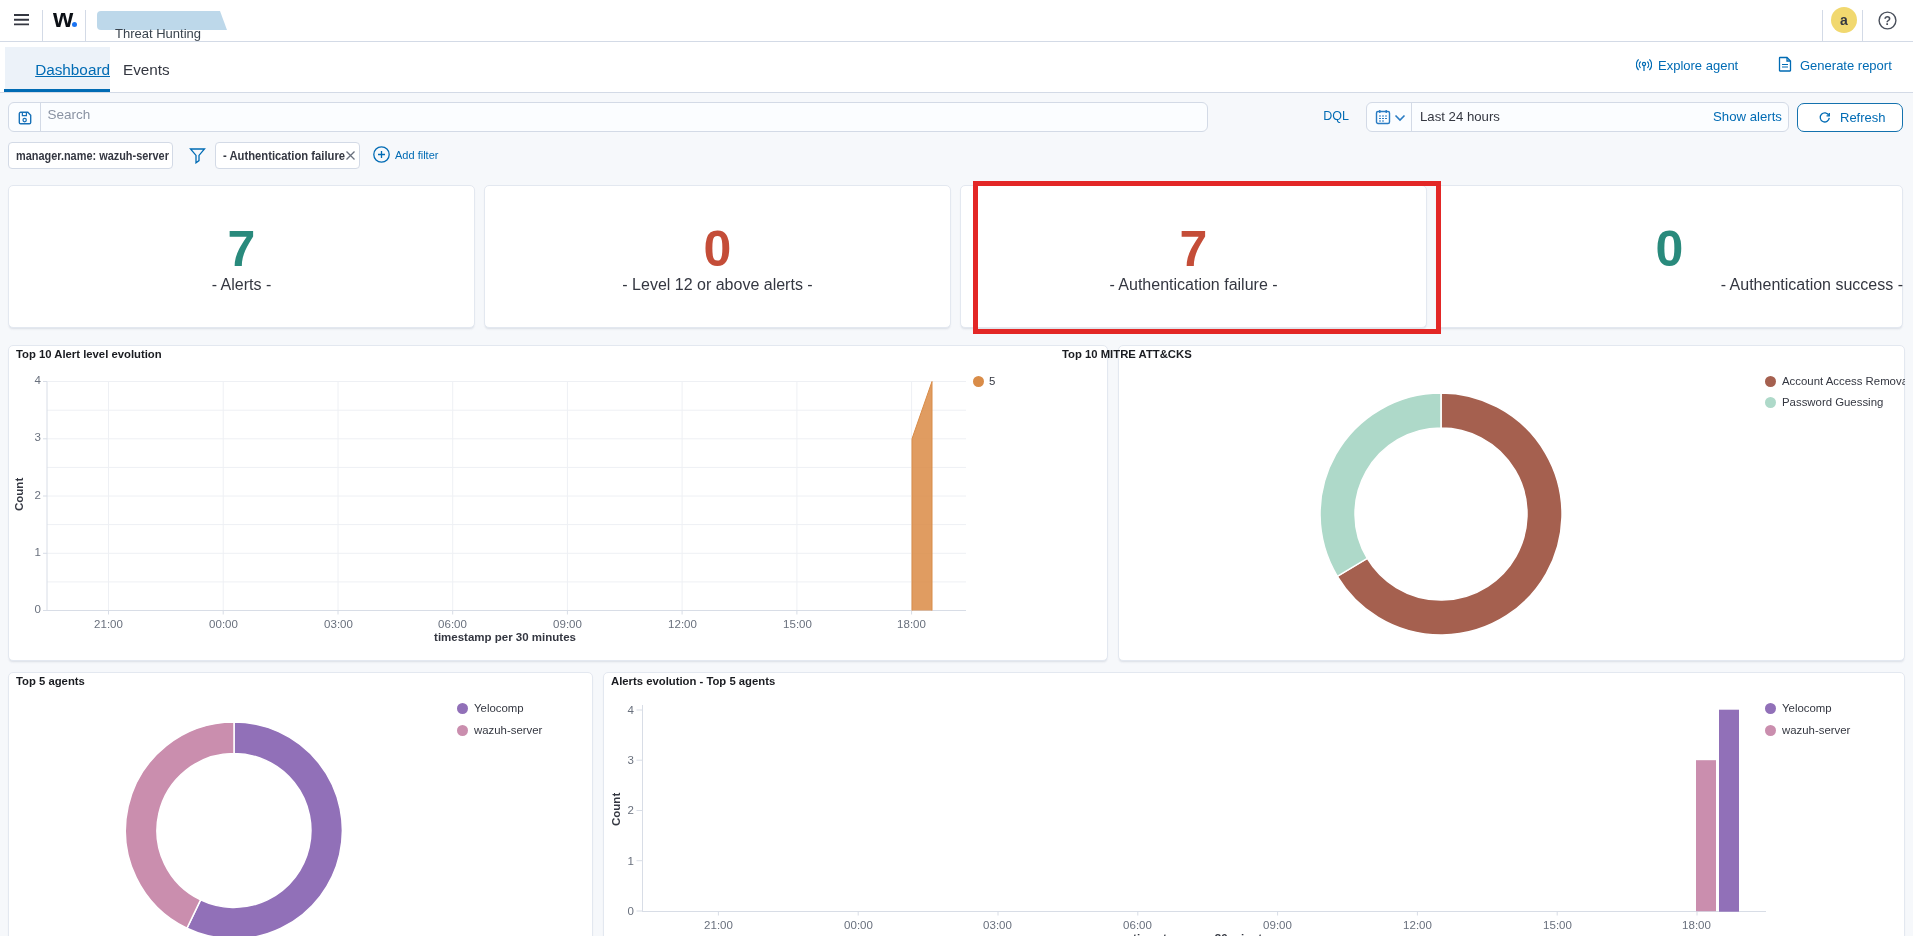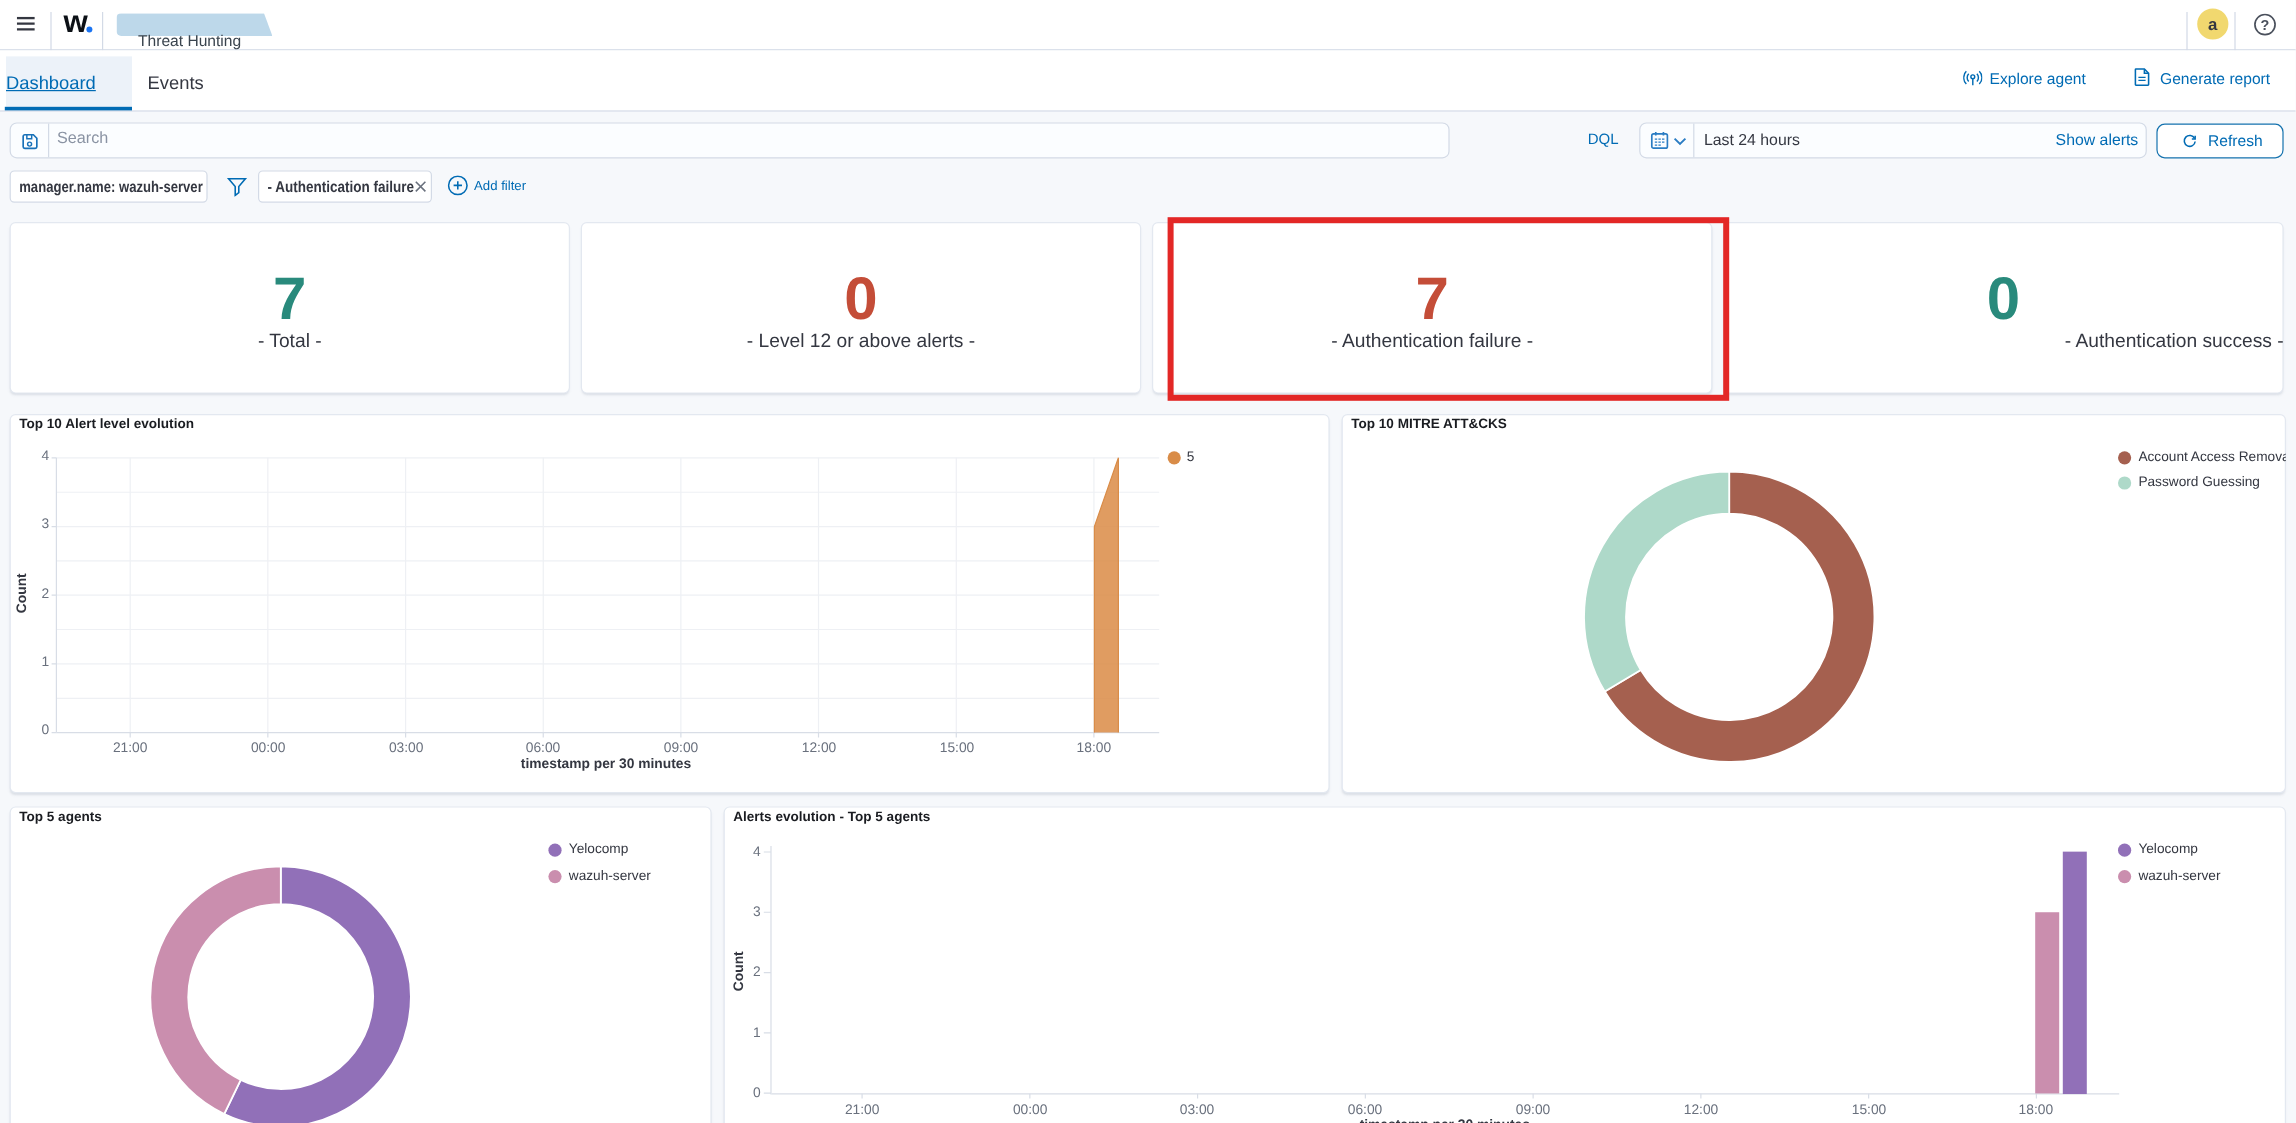--- a/index.html
+++ b/index.html
@@ -32,21 +32,21 @@
   <div class="abs" style="left:1831px;top:7px;width:26px;height:26px;border-radius:50%;background:#f1d86f;text-align:center;line-height:26px;font-size:14px;font-weight:700;color:#343741;">a</div>
   <div class="abs" style="left:1862px;top:10px;width:1px;height:32px;background:#d3dae6;"></div>
   <svg class="abs" style="left:1878px;top:11px;" width="19" height="19" viewBox="0 0 19 19">
     <circle cx="9.5" cy="9.5" r="8.4" fill="none" stroke="#4a505c" stroke-width="1.4"></circle>
     <text x="9.5" y="13.7" font-size="12" font-weight="700" fill="#4a505c" text-anchor="middle" font-family="Liberation Sans">?</text>
   </svg>
 </div>
 
 <div class="abs" style="left:0;top:42px;width:1913px;height:51px;background:#fff;border-bottom:1px solid #d3dae6;">
   <div class="abs" style="left:5px;top:5px;width:105px;height:42px;background:#ecf2f9;"></div>
-  <div class="abs" style="left:5px;top:0;width:105px;height:46px;text-align:left;line-height:56px;font-size:15.3px;color:#006bb4;text-decoration:underline;">Dashboard</div>
+  <div class="abs" style="left:5px;top:0;width:105px;height:46px;text-align:right;line-height:56px;font-size:15.3px;color:#006bb4;text-decoration:underline;">Dashboard</div>
   <div class="abs" style="left:4px;top:47px;width:106px;height:3px;background:#006bb4;"></div>
   <div class="abs" style="left:123px;top:0;height:46px;line-height:56px;font-size:15.3px;color:#343741;">Events</div>
 
   <svg class="abs" style="left:1636px;top:15px;" width="16" height="16" viewBox="0 0 16 16">
     <g stroke="#006bb4" stroke-width="1.2" fill="none">
       <path d="M4.6 4.5a4.6 4.6 0 000 6.4M11.4 4.5a4.6 4.6 0 010 6.4"></path>
       <path d="M2.6 2.4a7.4 7.4 0 000 10.6M13.4 2.4a7.4 7.4 0 010 10.6"></path>
       <path d="M8 8.8v5.2"></path>
     </g>
     <circle cx="8" cy="7" r="1.6" fill="none" stroke="#006bb4" stroke-width="1.2"></circle>
@@ -111,21 +111,21 @@
 <div class="abs" style="left:395px;top:143px;height:24px;line-height:24px;font-size:11px;color:#006bb4;">Add filter</div>
 
 <div class="panel" style="left:8px;top:185px;width:467px;height:143px;"></div>
 <div class="panel" style="left:484px;top:185px;width:467px;height:143px;"></div>
 <div class="panel" style="left:960px;top:185px;width:467px;height:143px;"></div>
 <div class="panel" style="left:1436px;top:185px;width:467px;height:143px;"></div>
 <div class="abs" style="left:8px;top:220px;width:467px;text-align:center;font-size:50px;font-weight:700;color:#298a7c;">7</div>
 <div class="abs" style="left:484px;top:220px;width:467px;text-align:center;font-size:50px;font-weight:700;color:#c44d38;">0</div>
 <div class="abs" style="left:960px;top:220px;width:467px;text-align:center;font-size:50px;font-weight:700;color:#c44d38;">7</div>
 <div class="abs" style="left:1436px;top:220px;width:467px;text-align:center;font-size:50px;font-weight:700;color:#298a7c;">0</div>
-<div class="abs" style="left:8px;top:276px;width:467px;text-align:center;font-size:16px;color:#343741;">- Total -</div>
+<div class="abs" style="left:8px;top:276px;width:467px;text-align:center;font-size:16px;color:#343741;">- Alerts -</div>
 <div class="abs" style="left:484px;top:276px;width:467px;text-align:center;font-size:16px;color:#343741;">- Level 12 or above alerts -</div>
 <div class="abs" style="left:960px;top:276px;width:467px;text-align:center;font-size:16px;color:#343741;">- Authentication failure -</div>
 <div class="abs" style="left:1436px;top:276px;width:467px;text-align:right;font-size:16px;color:#343741;">- Authentication success -</div>
 
 <div class="abs" style="left:973px;top:181px;width:468px;height:153px;border:5px solid #e32726;"></div>
 
 <div class="panel" style="left:8px;top:345px;width:1100px;height:316px;"></div>
 <div class="ptitle" style="left:16px;top:348px;">Top 10 Alert level evolution</div>
 <svg class="abs" style="left:8px;top:345px;" width="1095" height="316" viewBox="0 0 1095 316">
 
@@ -170,21 +170,21 @@
 <div class="axlab" style="left:425px;top:618px;width:55px;text-align:center;">06:00</div>
 <div class="axlab" style="left:540px;top:618px;width:55px;text-align:center;">09:00</div>
 <div class="axlab" style="left:655px;top:618px;width:55px;text-align:center;">12:00</div>
 <div class="axlab" style="left:770px;top:618px;width:55px;text-align:center;">15:00</div>
 <div class="axlab" style="left:884px;top:618px;width:55px;text-align:center;">18:00</div>
 <div class="axlab" style="left:355px;top:631px;width:300px;text-align:center;font-weight:700;color:#343741;">timestamp per 30 minutes</div>
 <div class="dot" style="left:973px;top:376px;background:#d98c48;"></div>
 <div class="leglab" style="left:989px;top:375px;">5</div>
 
 <div class="panel" style="left:1118px;top:345px;width:787px;height:316px;"></div>
-<div class="ptitle" style="left:1126px;top:348px;">Top 10 MITRE ATT&amp;CKS</div>
+<div class="ptitle" style="left:1062px;top:348px;">Top 10 MITRE ATT&amp;CKS</div>
 <svg class="abs" style="left:1318px;top:391px;" width="246" height="246" viewBox="0 0 246 246">
   <path d="M123 2A121 121 0 1 1 19.3 185.3L49.3 167.3A86 86 0 1 0 123 37Z" fill="#a5604f" stroke="#fff" stroke-width="1.5"></path>
   <path d="M19.3 185.3A121 121 0 0 1 123 2L123 37A86 86 0 0 0 49.3 167.3Z" fill="#aed9c9" stroke="#fff" stroke-width="1.5"></path>
 </svg>
 <div class="dot" style="left:1765px;top:376px;background:#a5604f;"></div>
 <div class="abs leglab" style="left:1782px;top:375px;width:123px;overflow:hidden;white-space:nowrap;">Account Access Removal</div>
 <div class="dot" style="left:1765px;top:397px;background:#aed9c9;"></div>
 <div class="leglab" style="left:1782px;top:396px;">Password Guessing</div>
 
 <div class="panel" style="left:8px;top:672px;width:585px;height:316px;"></div>

